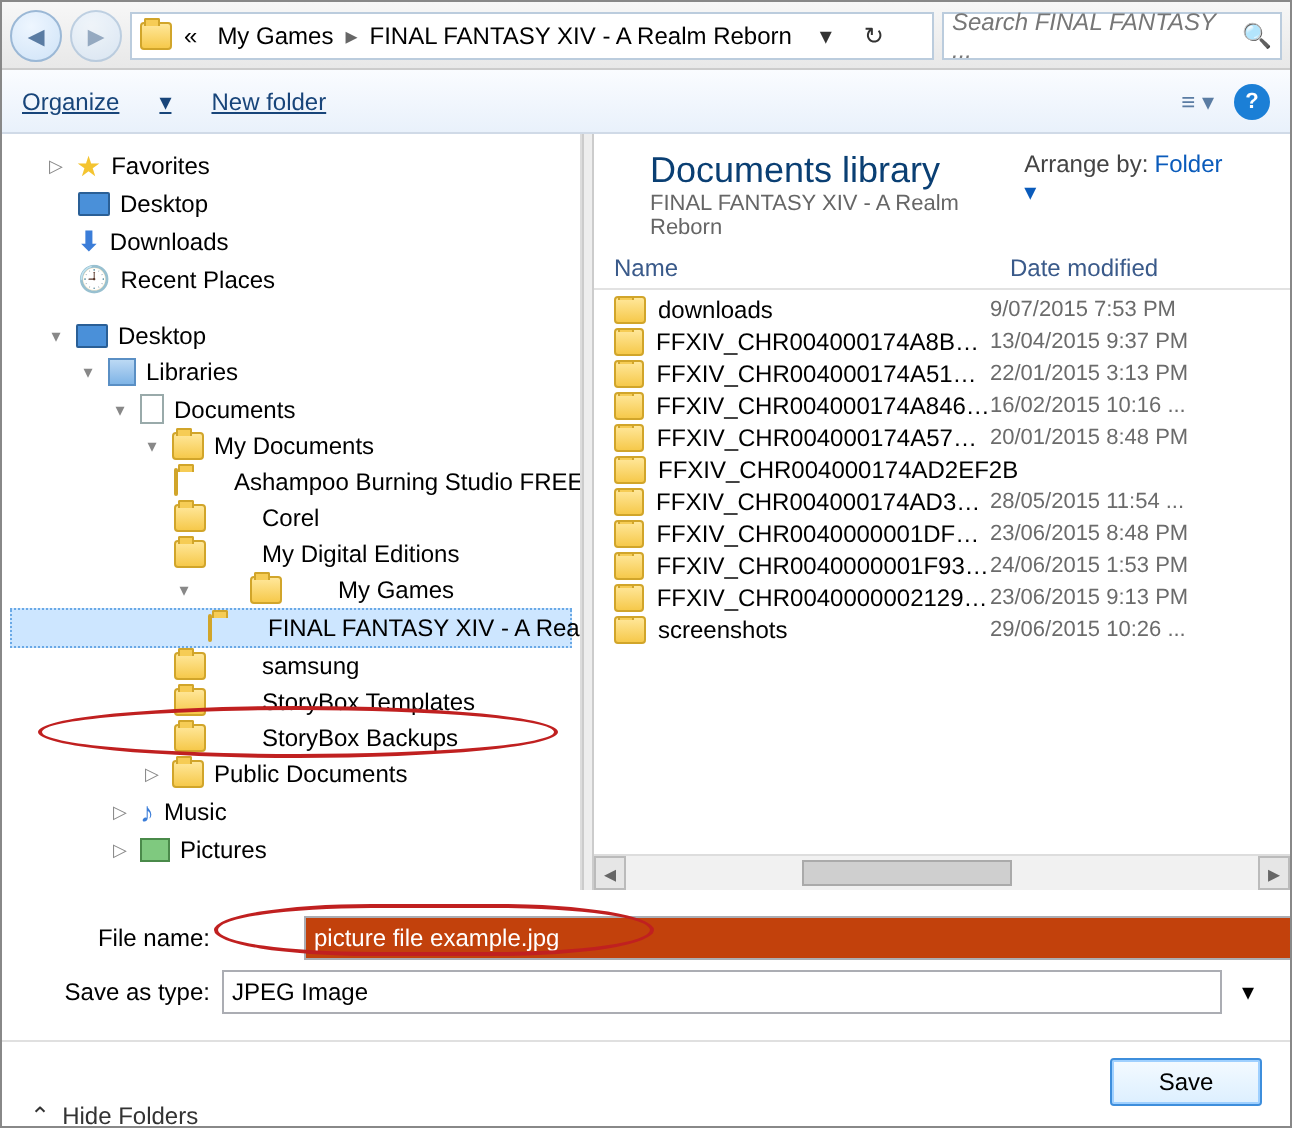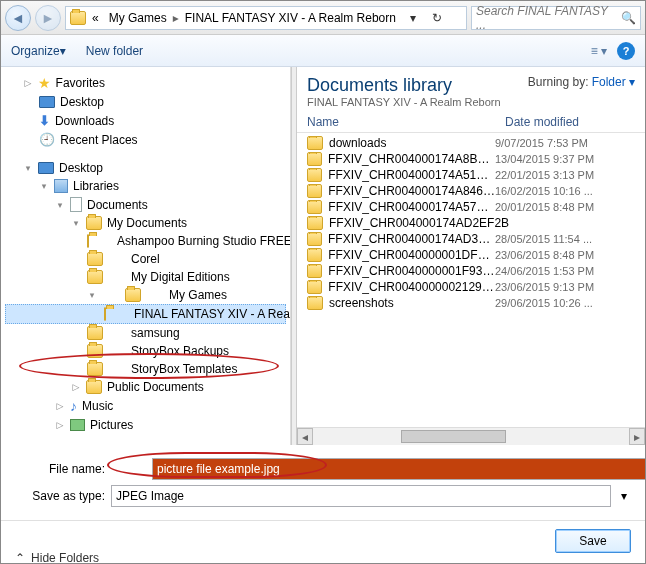--- a/index.html
+++ b/index.html
@@ -9,40 +9,40 @@
 .nav-btn { width: 26px; height: 26px; border-radius: 50%; background: radial-gradient(circle at 40% 30%, #eef6ff, #cfe3f7); border: 1px solid #9bb8d6; display: flex; align-items: center; justify-content: center; color: #5a7ca3; font-size: 14px; }
 .nav-btn.disabled { opacity: .6; }
 .breadcrumb { flex: 1; height: 24px; background: #fff; border: 1px solid #bcd; display: flex; align-items: center; padding: 0 4px; gap: 2px; overflow: hidden; }
 .bc-seg { padding: 2px 4px; white-space: nowrap; }
 .bc-sep { color: #666; }
 .bc-drop { width: 22px; text-align: center; color: #333; }
 .searchbox { width: 170px; height: 24px; border: 1px solid #bcd; background: #fff; display: flex; align-items: center; padding: 0 4px; color: #777; font-style: italic; }
 .searchbox .mag { margin-left: auto; font-style: normal; }
 
 .toolbar { height: 32px; background: linear-gradient(#fafcff, #e9f1fb); border-bottom: 1px solid #d0dae7; display: flex; align-items: center; padding: 0 10px; gap: 20px; }
-.tool-item { color: #18457a; display: flex; align-items: center; gap: 0; }
+.tool-item { color: #18457a; display: flex; align-items: center; gap: 20px; text-decoration: underline; }
 .tool-right { margin-left: auto; display: flex; gap: 10px; align-items: center; }
 .help { width: 18px; height: 18px; border-radius: 50%; background: #1b7fd6; color: #fff; display: flex; align-items: center; justify-content: center; font-weight: bold; font-size: 11px; }
 
 .mainarea { display: flex; height: 378px; }
 .navpane { width: 290px; border-right: 1px solid #ddd; overflow-y: auto; padding: 6px 4px; position: relative; }
 .tree-item { display: flex; align-items: center; gap: 5px; padding: 2px 2px; white-space: nowrap; }
 .ind1 { padding-left: 18px; }
 .ind2 { padding-left: 34px; }
 .ind3 { padding-left: 50px; }
 .ind4 { padding-left: 66px; }
 .ind5 { padding-left: 82px; gap: 28px; }
 .tree-item .exp { width: 10px; color: #888; font-size: 9px; display: inline-block; text-align: center; }
 .tree-sel { background: #cde6ff; border: 1px dotted #6aa9e6; }
 .circle-mark { position: absolute; border: 2px solid #c02020; border-radius: 50%; pointer-events: none; }
 
 .splitter { width: 6px; background: #eee; border-left: 1px solid #ccc; border-right: 1px solid #ccc; }
 
 .content { flex: 1; display: flex; flex-direction: column; overflow: hidden; }
-.libheader { padding: 8px 10px 4px; display: flex; align-items: flex-start; }
+.libheader { padding: 8px 28px 4px; display: flex; align-items: flex-start; }
 .libtitle { color: #0a3f73; font-size: 18px; }
 .libsub { color: #666; font-size: 11px; }
 .arrange { margin-left: auto; color: #444; font-size: 11px; }
 .arrange .v { color: #0a5bbb; }
 
 .cols { display: flex; border-bottom: 1px solid #e2e2e2; padding: 3px 10px; color: #3a5a8a; }
 .col-name { flex: 1; }
 .col-date { width: 130px; }
 
 .filelist { flex: 1; overflow-y: auto; padding: 2px 0; }
@@ -174,25 +174,25 @@
     <div class="tree-item ind5 tree-sel" style="padding-left:98px">
         <span class="ico ico-folder"></span>
         <span>FINAL FANTASY XIV - A Realm Reborn</span>
       </div>
     <div class="tree-item ind5">
         <span class="ico ico-folder"></span>
         <span>samsung</span>
       </div>
     <div class="tree-item ind5">
         <span class="ico ico-folder"></span>
+        <span>StoryBox Templates</span>
+      </div>
+    <div class="tree-item ind5">
+        <span class="ico ico-folder"></span>
         <span>StoryBox Backups</span>
-      </div>
-    <div class="tree-item ind5">
-        <span class="ico ico-folder"></span>
-        <span>StoryBox Templates</span>
       </div>
     <div class="tree-item ind4">
         <span class="exp">▷</span>
         <span class="ico ico-folder"></span>
         <span>Public Documents</span>
       </div>
     <div class="tree-item ind3">
         <span class="exp">▷</span>
         <span class="ico-mus">♪</span>
         <span>Music</span>
@@ -207,21 +207,21 @@
 
   <div class="splitter"></div>
 
   <div class="content">
     <div class="libheader">
       <div>
         <div class="libtitle">Documents library</div>
         <div class="libsub">FINAL FANTASY XIV - A Realm Reborn</div>
       </div>
       <div class="arrange">
-        <span>Burning by:</span>
+        <span>Arrange by:</span>
         <span class="v"><span>Folder</span> ▾</span>
       </div>
     </div>
     <div class="cols">
       <div class="col-name">Name</div>
       <div class="col-date">Date modified</div>
     </div>
     <div class="filelist" id="filelist">
         <div class="row">
           <div class="nm">

